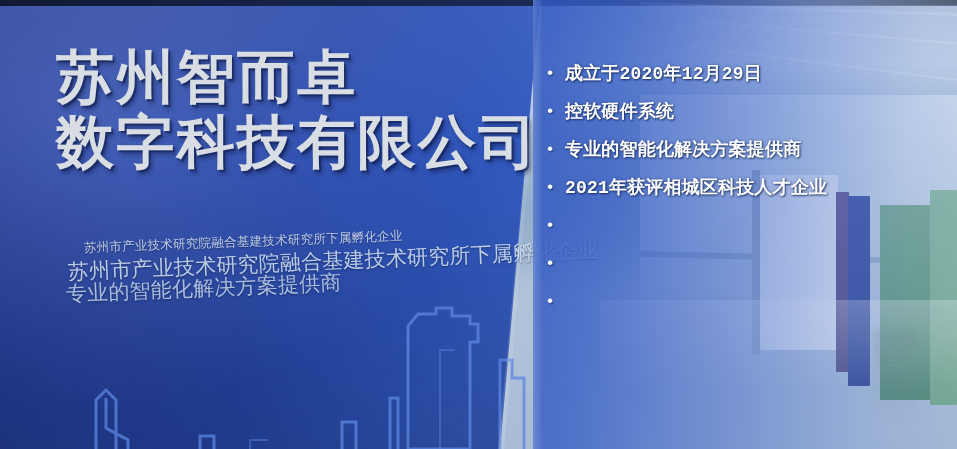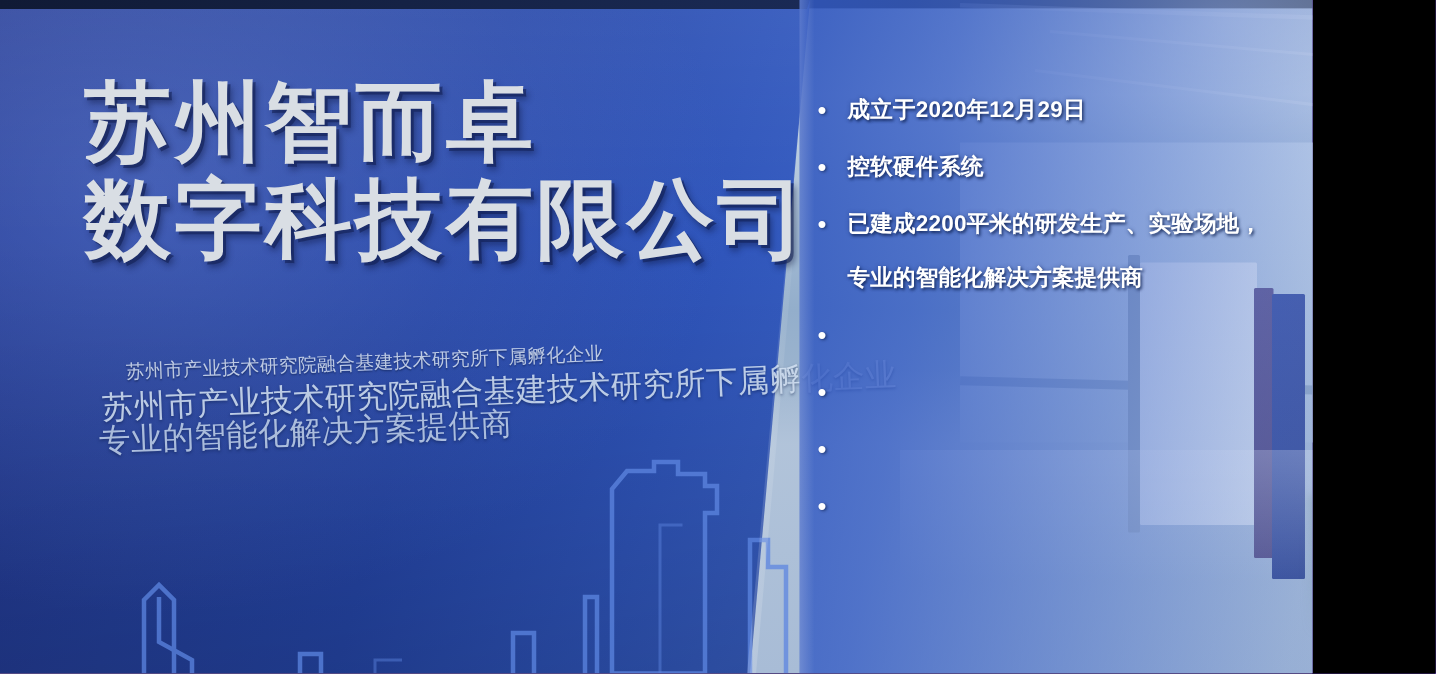--- a/index.html
+++ b/index.html
@@ -1,22 +1,23 @@
 <!DOCTYPE html>
 <html><head>
 <meta charset="utf-8">
 <style>
   html,body{margin:0;padding:0;background:#000;}
   body{font-family:"Liberation Sans","DejaVu Sans",sans-serif;}
 
   .stage{
     position:relative;
-    width:875px;height:449px;
+    width:957px;height:449px;
     overflow:hidden;
-    background:#8b5cf6;
+    background:#4d7c0f;
+    font-family:Liberation Mono, monospace;
   }
 
   
   .photo{
     position:absolute;inset:0;
     background:
       
       linear-gradient(to bottom, rgba(255,255,255,0) 55%, rgba(178,196,218,.95) 66%, rgba(168,188,214,1) 100%),
       
       linear-gradient(to bottom, #39434f 0%, #39434f 1.2%, #b9cadd 1.3%, #c6d6e6 14%, #a8bed6 30%, #93aecb 46%, #9fb6d0 60%, #a9bed6 100%);
@@ -143,21 +144,21 @@
     display:flex;align-items:flex-start;
     margin-bottom:2px;
   }
   .dot{
     width:20px;flex:0 0 20px;
     color:#ffffff;font-size:17px;line-height:36px;
     text-align:left;
     text-shadow:1px 1px 2px rgba(12,30,75,.65);
   }
   .btext{
-    color:#ffffff;font-weight:700;font-size:15px;line-height:36px;
+    color:#ffffff;font-weight:700;font-size:18px;line-height:36px;
     letter-spacing:.01em;
     text-shadow:1px 1px 2px rgba(12,30,75,.75), 0 0 3px rgba(20,45,110,.45);
     white-space:nowrap;
   }
 </style>
 </head>
 <body>
 
 <div class="stage">
 
@@ -226,27 +227,29 @@
     <div class="bullet-row">
       <div class="dot">•</div>
       <div>
         <div class="btext">控软硬件系统</div>
       </div>
     </div>
 
     <div class="bullet-row">
       <div class="dot">•</div>
       <div>
-        <div class="btext">已建成2200平米的研发生产、实验场地，</div>
         <div class="btext">专业的智能化解决方案提供商</div>
       </div>
     </div>
 
     <div class="bullet-row">
       <div class="dot">•</div>
+      <div>
+          <div class="btext">2021年获评相城区科技人才企业</div>
+        </div>
     </div>
 
     <div class="bullet-row">
       <div class="dot">•</div>
     </div>
 
     <div class="bullet-row">
       <div class="dot">•</div>
     </div>
 

